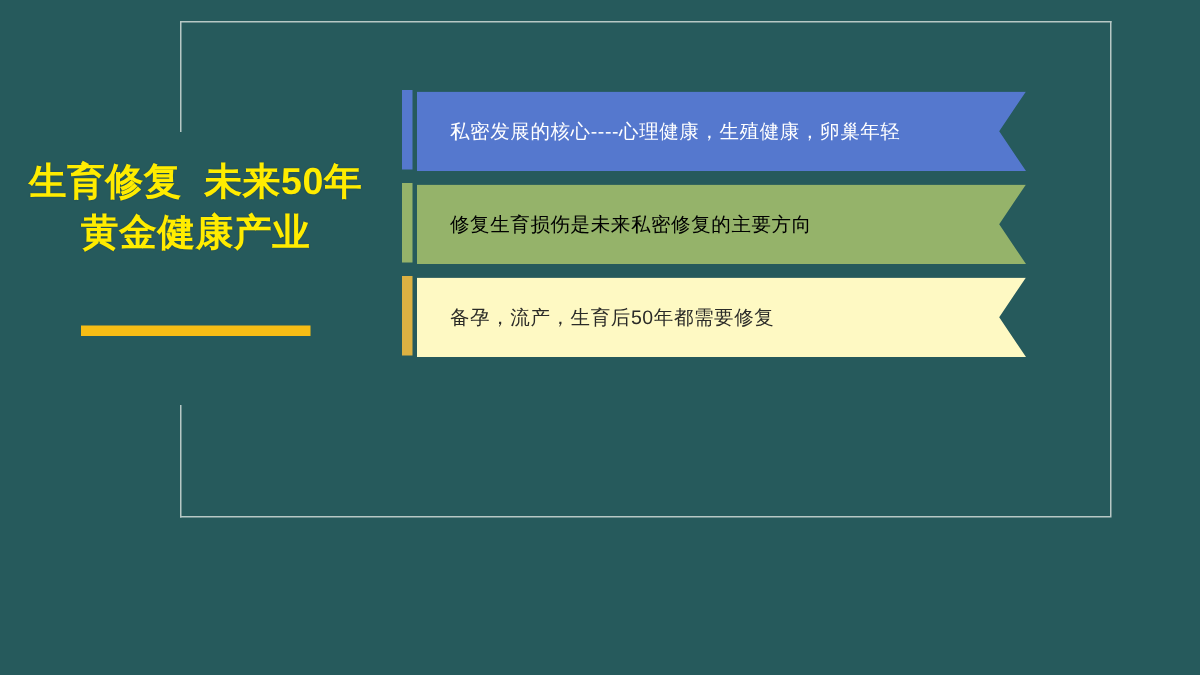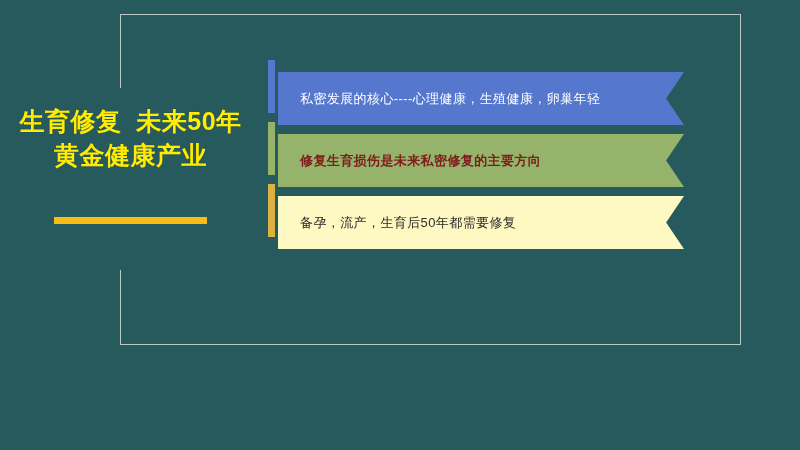--- a/index.html
+++ b/index.html
@@ -72,21 +72,21 @@
   .banner-accent {
     position: absolute;
     left: 0;
     top: 0;
     width: 7px;
     height: 53px;
   }
   .banner-body {
     position: absolute;
     left: 10px;
-    top: 12px;
+    top: 1px;
     width: 406px;
     height: 53px;
     display: flex;
     align-items: center;
     
     clip-path: polygon(0 0, 100% 0, 95.6% 50%, 100% 100%, 0 100%);
   }
   .banner-label {
     padding-left: 22px;
     font-size: 13px;
@@ -117,21 +117,21 @@
       <div class="banner-accent" style="background: rgb(85, 120, 206);"></div>
       <div class="banner-body" style="background: rgb(85, 120, 206);">
         <span class="banner-label" style="color: rgb(255, 255, 255);">私密发展的核心----心理健康，生殖健康，卵巢年轻</span>
       </div>
     </div>
 
 
     <div class="banner-row">
       <div class="banner-accent" style="background: rgb(149, 179, 106);"></div>
       <div class="banner-body" style="background: rgb(149, 179, 106);">
-        <span class="banner-label" style="color: #7f1d1d; font-weight: bold;">修复生育损伤是未来私密修复的主要方向</span>
+        <span class="banner-label" style="color: #000000;">修复生育损伤是未来私密修复的主要方向</span>
       </div>
     </div>
 
     <div class="banner-row">
       <div class="banner-accent" style="background: rgb(220, 177, 66);"></div>
       <div class="banner-body" style="background: #fef9c3;">
         <span class="banner-label" style="color: rgb(43, 43, 40);">备孕，流产，生育后50年都需要修复</span>
       </div>
     </div>
 

